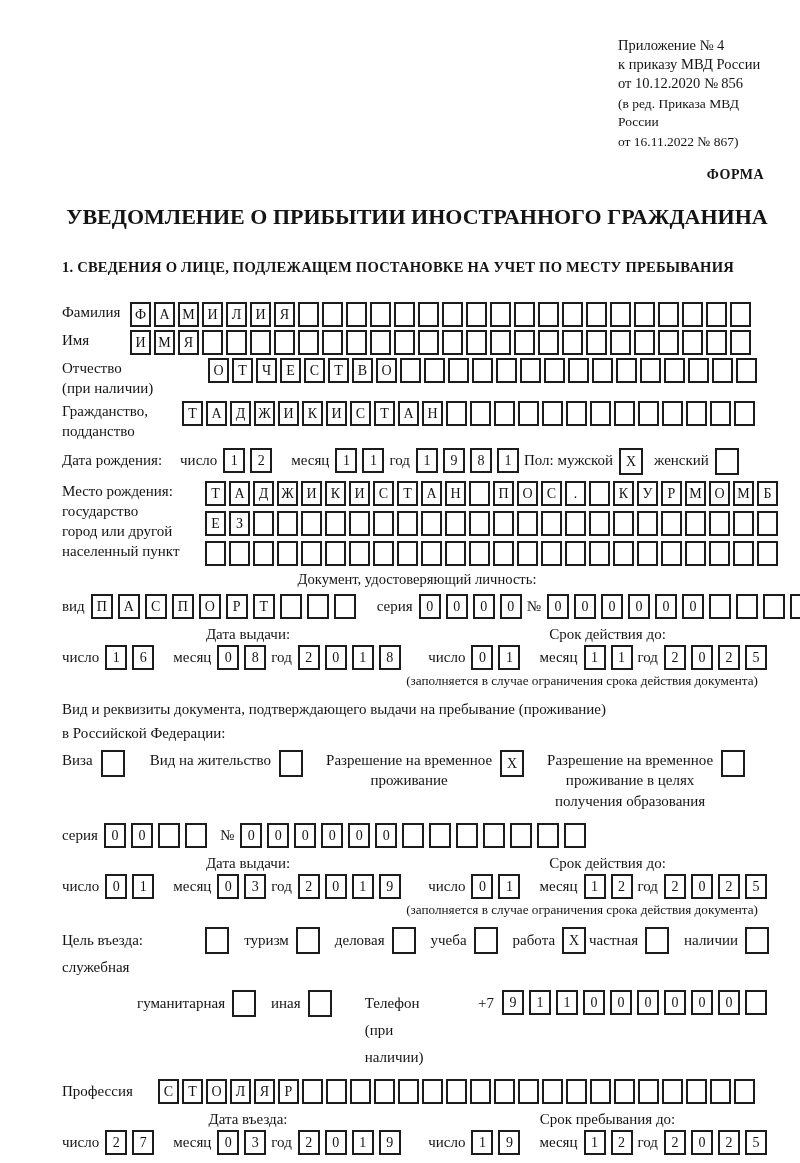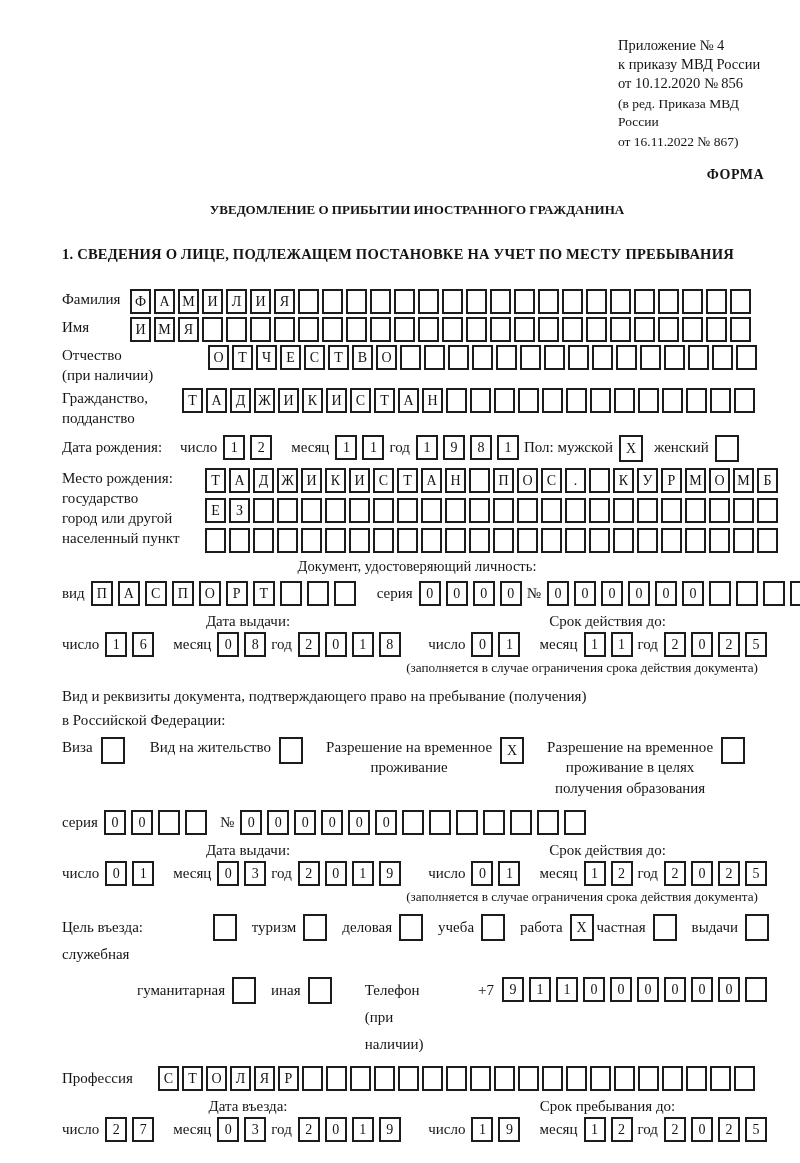--- a/index.html
+++ b/index.html
@@ -5,21 +5,21 @@
   html,body{margin:0;padding:0;}
   body{
     width:800px;height:1163px;background:#ffffff;color:#141414;
     font-family:"Liberation Serif", serif;font-size:15px;overflow:hidden;
   }
   .page{box-sizing:border-box;width:800px;height:1163px;padding:36px 28px 0 62px;}
   
   .hdr{margin-left:556px;font-size:14.5px;line-height:1.32;}
   .hdr .sub{font-size:13.5px;margin-top:2px;}
   .forma{text-align:right;padding-right:8px;font-weight:bold;font-size:14px;margin-top:16px;letter-spacing:.5px;}
-  .title{text-align:center;font-weight:bold;font-size:13px;line-height:1.45;margin-top:18px;}
+  .title{text-align:center;font-weight:bold;font-size:22px;line-height:1.45;margin-top:18px;}
   .uline{display:inline-block;width:60px;border-bottom:2px solid #333;margin-left:10px;vertical-align:baseline;}
   .sect{font-weight:bold;font-size:14.6px;margin-top:26px;letter-spacing:.2px;}
   
   .row{display:flex;align-items:flex-start;margin-top:3px;}
   .lbl{flex:none;line-height:1.35;}
   .w68{width:68px;} .w96{width:96px;} .w120{width:120px;} .w146{width:146px;} .w143{width:143px;} .w65{width:65px;}
   .cells{white-space:nowrap;flex:none;}
   .cell{
     display:inline-block;box-sizing:border-box;width:21px;height:25px;
     border:2px solid #1c1c1c;margin-right:3px;text-align:center;
@@ -156,21 +156,21 @@
       <span class="cells sp"><span class="cell">0</span><span class="cell">1</span></span>
       <span class="dlab mlab">месяц</span>
       <span class="cells sp"><span class="cell">1</span><span class="cell">1</span></span>
       <span class="dlab">год</span>
       <span class="cells sp"><span class="cell">2</span><span class="cell">0</span><span class="cell">2</span><span class="cell">5</span></span>
     </div>
   </div>
   <div class="note-right">(заполняется в случае ограничения срока действия документа)</div>
 
   <div class="para">
-    <div>Вид и реквизиты документа, подтверждающего право на пребывание (получения)</div>
+    <div>Вид и реквизиты документа, подтверждающего выдачи на пребывание (проживание)</div>
     <div>в Российской Федерации:</div>
   </div>
 
   <div class="permit-row">
     <div class="pitem">
       <span class="plab">Виза</span>
       <span class="cells cb"><span class="cell"></span></span>
     </div>
     <div class="pitem" style="margin-left:8px;">
       <span class="plab">Вид на жительство</span>
@@ -230,21 +230,21 @@
     <span class="plab gap">туризм</span>
     <span class="cells cb"><span class="cell"></span></span>
     <span class="plab gap">деловая</span>
     <span class="cells cb"><span class="cell"></span></span>
     <span class="plab gap">учеба</span>
     <span class="cells cb"><span class="cell"></span></span>
     <span class="plab gap">работа</span>
     <span class="cells cb"><span class="cell">X</span></span>
     <span class="plab">частная</span>
     <span class="cells cb"><span class="cell"></span></span>
-    <span class="plab gap">выдачи</span>
+    <span class="plab gap">наличии</span>
     <span class="cells cb"><span class="cell"></span></span>
   </div>
 
   <div class="purpose indent75">
     <span class="plab">гуманитарная</span>
     <span class="cells cb"><span class="cell"></span></span>
     <span class="plab gap">иная</span>
     <span class="cells cb"><span class="cell"></span></span>
     <span class="plab" style="margin-left:30px;">Телефон (при наличии)</span>
     <span class="phone-prefix">+7</span>

